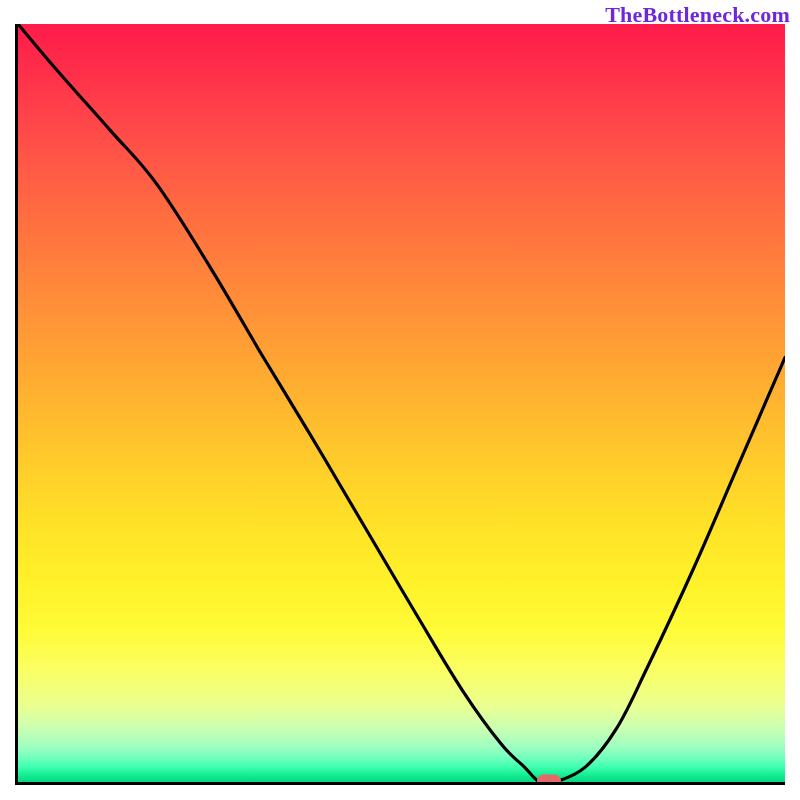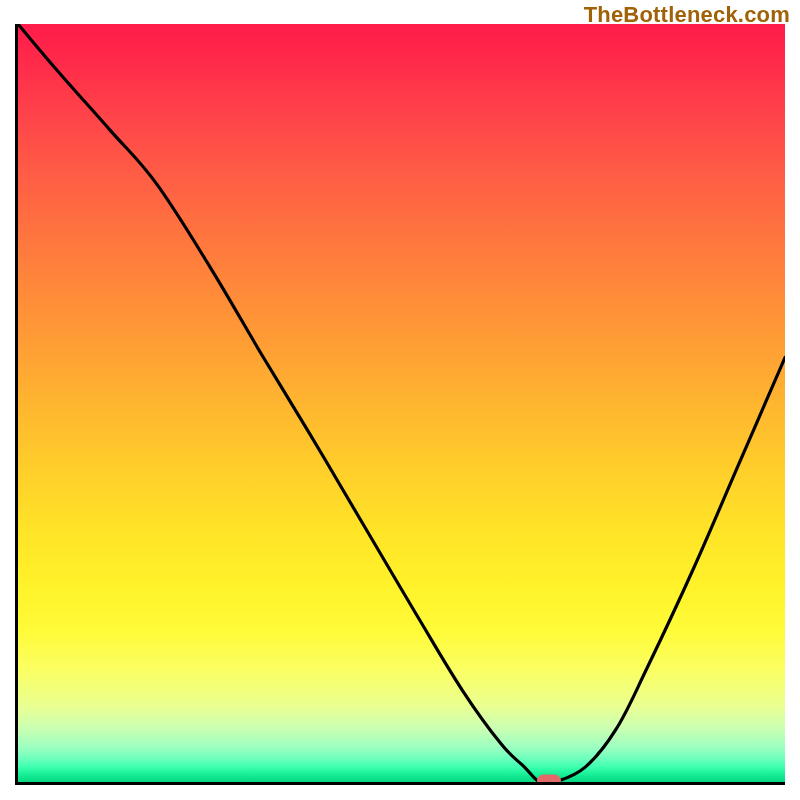--- a/index.html
+++ b/index.html
@@ -12,24 +12,24 @@
   }
   .outer {
     position: relative;
     width: 800px;
     height: 800px;
   }
   .watermark {
     position: absolute;
     top: 2px;
     right: 10px;
-    font-family: Liberation Sans, sans-serif;
+    font-family: Liberation Serif, serif;
     font-size: 22px;
     font-weight: 600;
-    color: #a16207;
+    color: #6d28d9;
     letter-spacing: 0.2px;
   }
   .plot {
     position: absolute;
     left: 15px;
     top: 24px;
     width: 770px;
     height: 761px;
     border-left: 3px solid #000;
     border-bottom: 3px solid #000;

